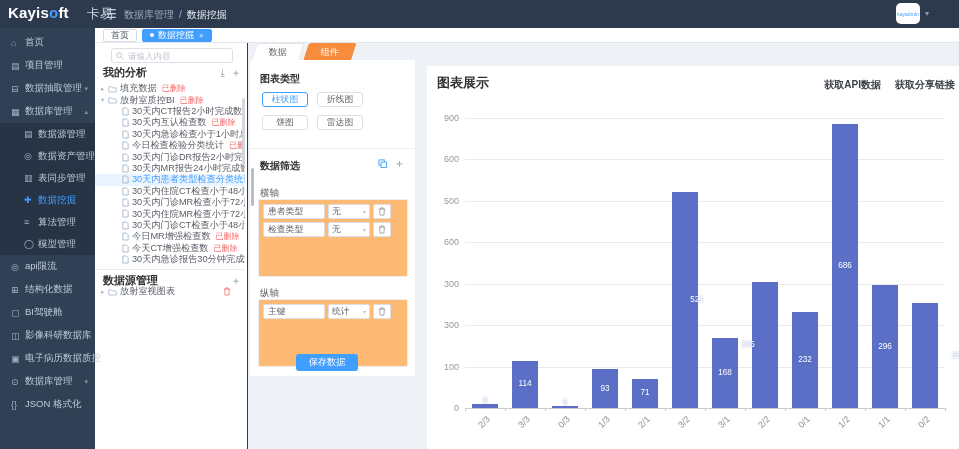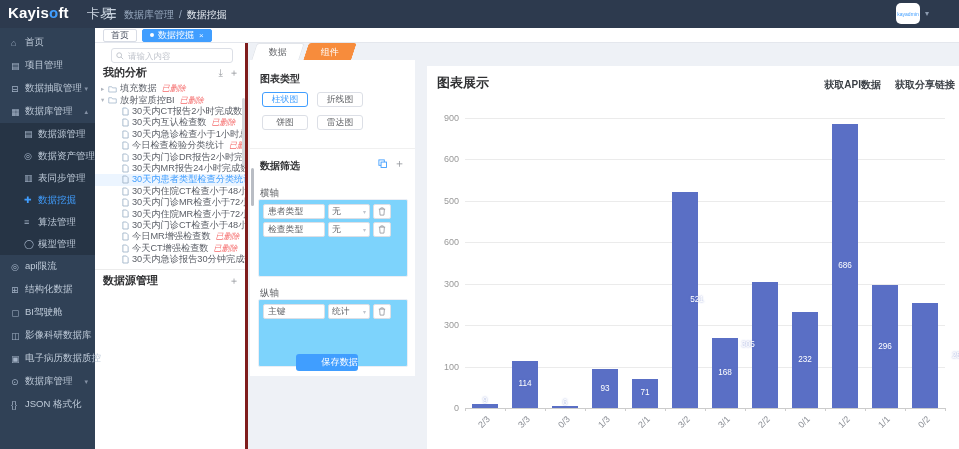--- a/index.html
+++ b/index.html
@@ -30,34 +30,34 @@
   .side-item.active .ic { color:#409eff; }
 
   
   .tabstrip { position:absolute; left:95px; top:28px; width:864px; height:15px; background:#fff; border-bottom:1px solid #e4e7ed; display:flex; align-items:center; padding-left:8px; z-index:10; }
   .page-tab { height:13px; display:flex; align-items:center; padding:0 7px; font-size:9px; color:#495060; border:1px solid #d8dce5; background:#fff; margin-right:5px; cursor:pointer; border-radius:2px; }
   .page-tab.active { background:#409eff; border-color:#409eff; color:#fff; }
   .page-tab .dot { width:4px; height:4px; background:#fff; border-radius:50%; margin-right:4px; }
   .page-tab .x { margin-left:5px; font-size:8px; opacity:.9; }
 
   
-  .left-panel { position:absolute; left:95px; top:43px; width:153px; height:406px; background:#fff; border-right:3px solid #7f1d1d; overflow:hidden; }
+  .left-panel { position:absolute; left:95px; top:43px; width:153px; height:406px; background:#fff; border-right:1px solid #7f1d1d; overflow:hidden; }
   .search-box { position:absolute; left:16px; top:5px; width:122px; height:15px; border:1px solid #dcdfe6; border-radius:3px; display:flex; align-items:center; padding-left:4px; background:#fff; }
   .search-box .mag { flex:none; margin-right:4px; display:flex; }
   .search-box input { border:none; outline:none; width:90px; font-size:8.5px; color:#606266; font-family:inherit; }
   .search-box input::placeholder { color:#c0c4cc; }
   .panel-head { position:absolute; left:8px; right:6px; display:flex; align-items:center; font-size:11px; font-weight:bold; color:#303133; }
   .panel-head .tools { margin-left:auto; display:flex; gap:6px; color:#909399; font-weight:normal; }
   .panel-head .tools span { cursor:pointer; font-size:10px; line-height:10px; }
   .tree { position:absolute; left:0; top:40px; width:150px; height:184px; overflow:hidden; }
   .tree-row { height:11.4px; display:flex; align-items:center; font-size:9.2px; color:#5a5e66; white-space:nowrap; cursor:pointer; padding-left:6px; }
   .tree-row.lv1 { padding-left:20px; }
   .tree-row .arr { color:#b0b6bf; font-size:6.5px; width:7px; flex:none; }
   .tree-row .tic { flex:none; margin-right:3px; display:flex; }
-  .tree-row .badge { color:#f56c6c; font-size:8px; margin-left:5px;font-style:italic; }
+  .tree-row .badge { color:#f56c6c; font-size:8px; margin-left:5px; }
   .tree-row.selected { background:#ecf5ff; color:#409eff; }
   .divider-h { position:absolute; left:0; width:150px; border-top:1px solid #ececec; }
   .chartdata-item { position:absolute; left:0; top:242px; width:150px; height:13px; display:flex; align-items:center; padding-left:6px; font-size:9.2px; color:#5a5e66; cursor:pointer; }
   .chartdata-item .arr { color:#b0b6bf; font-size:6.5px; width:7px; }
   .chartdata-item .tic { margin-right:3px; display:flex; }
   .chartdata-item .del { margin-left:auto; margin-right:14px; display:flex; cursor:pointer; }
   .scroll-thumb { position:absolute; width:3px; border-radius:2px; background:#d4d7dc; }
 
   
   .mid-panel { position:absolute; left:250px; top:43px; width:165px; height:406px; }
@@ -67,27 +67,27 @@
   .mid-tab.accent { background:#f78c3c; border-color:#f78c3c; color:#fff; }
   .mid-card { position:absolute; left:0; top:17px; width:165px; height:316px; background:#fff; }
   .sec-label { position:absolute; left:10px; font-size:10px; font-weight:bold; color:#303133; }
   .axis-label { position:absolute; left:10px; font-size:9.5px; color:#606266; }
   .type-btn { position:absolute; width:46px; height:15px; border:1px solid #dcdfe6; border-radius:3px; background:#fff; font-size:8.8px; color:#606266; display:flex; align-items:center; justify-content:center; cursor:pointer; }
   .type-btn.selected { border-color:#409eff; color:#409eff; }
   .mid-div { position:absolute; left:0; width:165px; border-top:1px solid #f0f0f0; }
   .filter-tools { position:absolute; right:10px; display:flex; gap:7px; align-items:center; }
   .filter-tools .blue-ic { color:#409eff; font-size:9px; cursor:pointer; display:flex; }
   .filter-tools .plus { color:#909399; font-size:11px; cursor:pointer; line-height:9px; }
-  .axis-box { position:absolute; left:8px; width:150px; border:1px solid #ebeef5; border-radius:2px; background:#7dd3fc; padding:4px; }
+  .axis-box { position:absolute; left:8px; width:150px; border:1px solid #ebeef5; border-radius:2px; background:#fdba74; padding:4px; }
   .axis-row { display:flex; align-items:center; gap:3px; margin-bottom:3px; }
   .f-field { width:62px; height:15px; border:1px solid #dcdfe6; border-radius:2px; font-size:8.8px; color:#606266; display:flex; align-items:center; padding-left:4px; background:#fff; }
   .f-select { width:42px; height:15px; border:1px solid #dcdfe6; border-radius:2px; font-size:8.8px; color:#606266; display:flex; align-items:center; padding:0 3px; background:#fff; cursor:pointer; }
   .f-select .caret { margin-left:auto; font-size:6px; color:#c0c4cc; }
   .f-trash { width:18px; height:15px; border:1px solid #dcdfe6; border-radius:2px; display:flex; align-items:center; justify-content:center; cursor:pointer; background:#fff; }
-  .save-btn { position:absolute; left:46px; width:62px; height:17px; background:#409eff; color:#fff; border:none; border-radius:3px; font-size:9.2px; cursor:pointer; font-family:inherit;text-align:right; }
+  .save-btn { position:absolute; left:46px; width:62px; height:17px; background:#409eff; color:#fff; border:none; border-radius:3px; font-size:9.2px; cursor:pointer; font-family:inherit; }
 
   
   .right-card { position:absolute; left:427px; top:66px; width:532px; height:383px; background:#fff; }
   .rc-title { position:absolute; left:10px; top:8px; font-size:13px; font-weight:bold; color:#303133; }
   .rc-links { position:absolute; right:4px; top:12px; display:flex; gap:14px; }
   .rc-links span { font-size:10px; color:#3a3f45; font-weight:bold; cursor:pointer; }
   .plot { position:absolute; left:38px; top:52px; width:480px; height:290px; }
   .gridline { position:absolute; left:0; width:480px; border-top:1px solid #ebebeb; }
   .gridline.axis0 { border-top:1px solid #ccc; }
   .ytick { position:absolute; right:486px; width:30px; text-align:right; font-size:9px; color:#999; }
@@ -367,20 +367,34 @@
           <span>30天内急诊报告30分钟完成数</span>
         </div>
       </div>
     <div class="scroll-thumb" style="left:147px; top:55px; height:68px;"></div>
     <div class="divider-h" style="top:226px;"></div>
     <div class="panel-head" style="top:230px;">
       <span>数据源管理</span>
       <span class="tools">
           <span>＋</span>
         </span>
+    </div>
+    <div class="chartdata-item">
+      <span class="arr">▸</span>
+      <span class="tic">
+        <svg width="9" height="8" viewBox="0 0 12 10">
+            <path d="M1 2 h4 l1 1.5 h5 v5.5 h-10 z" fill="none" stroke="#9fb3c8" stroke-width="1"></path>
+          </svg>
+      </span>
+      <span>放射室视图表</span>
+      <span class="del">
+        <svg width="8" height="9" viewBox="0 0 10 11">
+            <path d="M1 2.5 h8 M3.5 2.5 v-1.5 h3 v1.5 M2 2.5 l.6 7.5 h4.8 l.6-7.5" fill="none" stroke="#f56c6c" stroke-width="1"></path>
+          </svg>
+      </span>
     </div>
   </div>
 
   <div class="mid-panel">
     <div class="mid-tabs" id="midtabs">
         <div class="mid-tab">
           <span>数据</span>
         </div>
         <div class="mid-tab accent">
           <span>组件</span>

